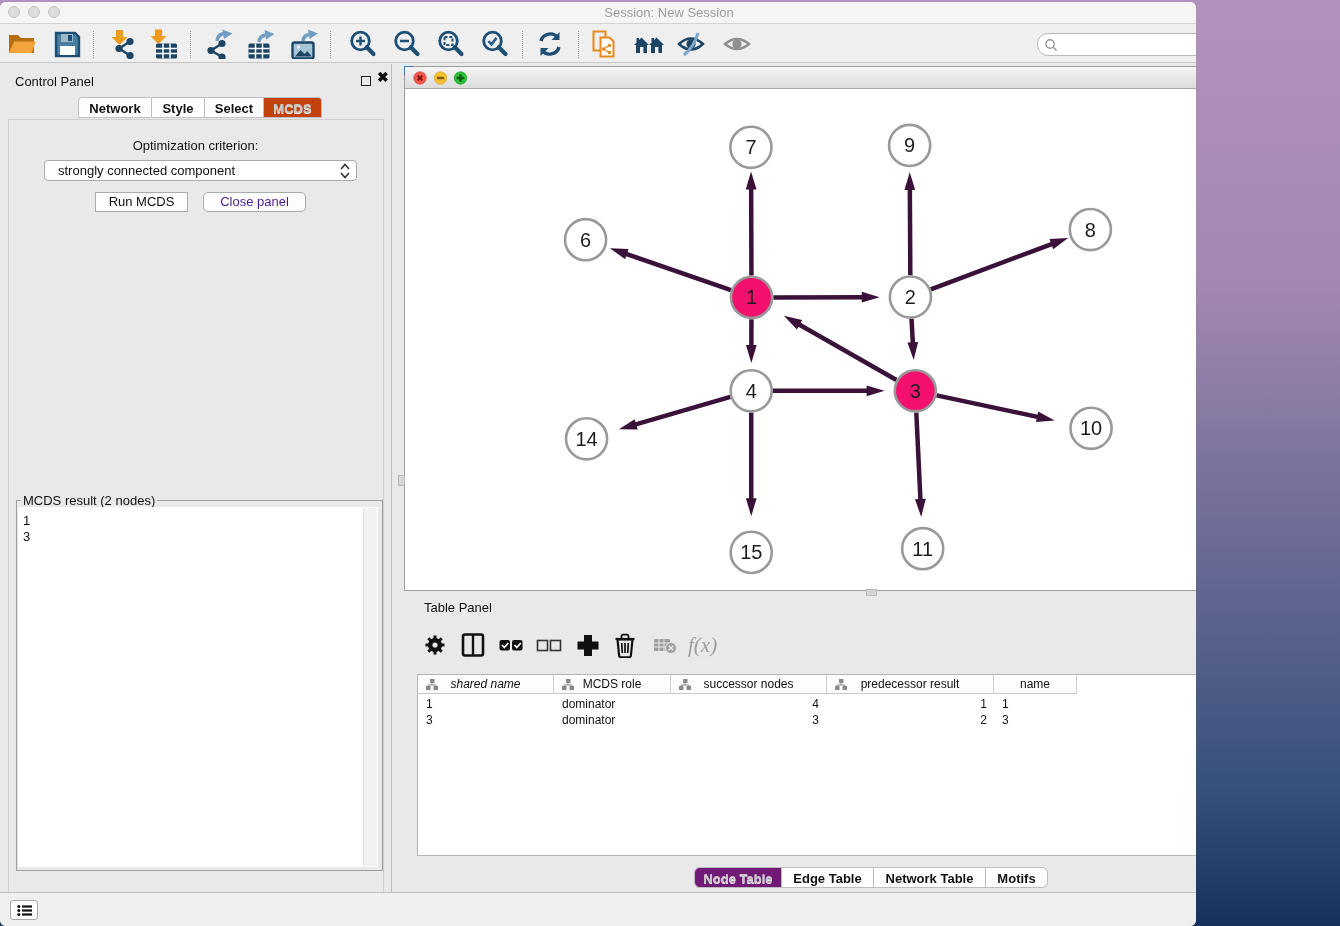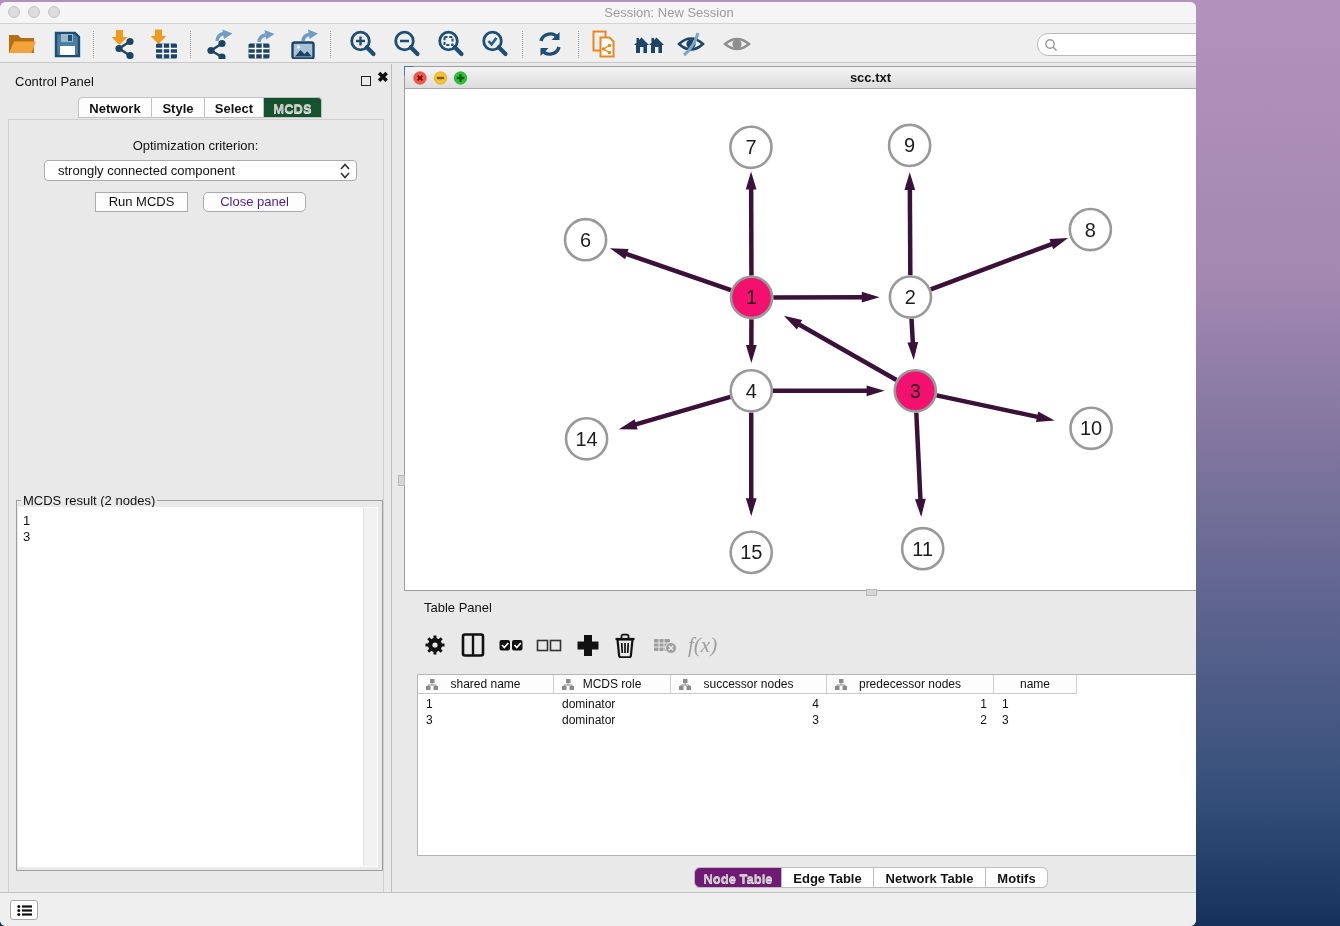--- a/index.html
+++ b/index.html
@@ -25,21 +25,21 @@
   #cpanel{position:absolute;left:0;top:62px;width:391px;height:830px;background:#e9e9e9;
     border-right:1px solid #bdbdbd;}
   .paneltitle{font-size:13px;color:#111;}
   .floatbtn{position:absolute;width:10px;height:10px;border:1.5px solid #222;box-sizing:border-box;background:transparent;}
   .closebtn{position:absolute;font-size:14px;font-weight:bold;color:#111;}
   .tabs{position:absolute;display:flex;}
   .tab{height:21px;line-height:21px;background:#fdfdfd;border:1px solid #c0c0c0;border-left:none;
     font-size:13px;font-weight:bold;color:#111;text-align:center;box-sizing:border-box;}
   .tab.first{border-left:1px solid #c0c0c0;border-radius:4px 0 0 0;}
   .tab.last{border-radius:0 4px 0 0;}
-  .tab.sel{background:#14532d;color:#c6c6c6;text-shadow:0 1px 0 #f2f2f2;border-color:#c0c0c0;}
+  .tab.sel{background:#c2410c;color:#c6c6c6;text-shadow:0 1px 0 #f2f2f2;border-color:#c0c0c0;}
   
   #netwin{position:absolute;left:404px;top:64px;width:933px;height:525px;
     border:1px solid #9e9e9e;background:#fff;box-sizing:border-box;}
   #nettitle{position:absolute;left:0;top:0;width:100%;height:22px;
     background:linear-gradient(180deg,#f4f4f4,#dcdcdc);border-bottom:1px solid #a9a9a9;box-sizing:border-box;}
   
   #tpanel{position:absolute;left:410px;top:594px;width:920px;height:275px;background:#e9e9e9;border-radius:5px;}
   #ttable{position:absolute;left:7px;top:78px;width:910px;height:180px;background:#fff;border:1px solid #b5b5b5;}
   .hcell{position:absolute;top:0;height:19px;border-right:1px solid #d0d0d0;box-sizing:border-box;
     font-size:12px;color:#111;text-align:center;line-height:19px;}
@@ -240,21 +240,20 @@
       </svg>
     <div id="nettitle">
       <svg class="abs" style="left:8px;top:4px;" width="62" height="14" viewBox="0 0 62 14">
         <circle cx="7" cy="7" r="6.2" fill="#f2564c" stroke="#d8473e" stroke-width="0.8"></circle>
         <path d="M4.6 4.6 L9.4 9.4 M9.4 4.6 L4.6 9.4" stroke="#7c1007" stroke-width="2"></path>
         <circle cx="27.5" cy="7" r="6.2" fill="#f7c22f" stroke="#dfa81f" stroke-width="0.8"></circle>
         <rect x="23.9" y="5.8" width="7.2" height="2.4" fill="#7a5a04"></rect>
         <circle cx="47.5" cy="7" r="6.2" fill="#2cc338" stroke="#1fa32c" stroke-width="0.8"></circle>
         <path d="M47.5 3.2 V10.8 M43.7 7 H51.3" stroke="#0c5c12" stroke-width="2.4"></path>
       </svg>
-      <div style="position:absolute;width:100%;text-align:center;top:3px;font-size:13px;font-weight:bold;color:#111;">scc.txt</div>
     </div>
     <svg class="abs" style="left:1px;top:22px;" width="931" height="502" viewBox="0 0 931 503">
       <g stroke="#3a1138" stroke-width="4.5">
         <line x1="324.7" y1="201.6" x2="216.6" y2="164.1"></line>
         <line x1="345.2" y1="187.0" x2="344.9" y2="96.7"></line>
         <line x1="367.1" y1="208.8" x2="459.7" y2="208.6"></line>
         <line x1="345.2" y1="230.6" x2="345.1" y2="260.6"></line>
         <line x1="504.4" y1="186.7" x2="503.9" y2="97.3"></line>
         <line x1="524.9" y1="200.8" x2="649.4" y2="154.1"></line>
         <line x1="505.6" y1="230.3" x2="507.1" y2="257.7"></line>
@@ -360,24 +359,24 @@
         <line x1="240" y1="7" x2="240" y2="19" stroke="#e9e9e9" stroke-width="1"></line>
         <circle cx="247" cy="16" r="5.5" fill="#9d9d9d" stroke="#e9e9e9" stroke-width="1"></circle>
         <path d="M244.8 13.8 l4.4 4.4 m0 -4.4 l-4.4 4.4" stroke="#e9e9e9" stroke-width="1.6"></path>
       </g>
 
       <text x="264" y="20" font-family="Liberation Serif, serif" font-style="italic" font-size="21" fill="#9d9d9d">f(x)</text>
     </svg>
 
     <div id="ttable"></div>
     <div class="abs" style="left:8px;top:79px;">
-      <div class="hcell" style="left:0px;width:136px;background:#fdfdfd;">shared name</div>
+      <div class="hcell" style="left:0px;width:136px;background:#fdfdfd;font-style:italic;">shared name</div>
       <div class="hcell" style="left:136px;width:117px;background:#fdfdfd;">MCDS role</div>
       <div class="hcell" style="left:253px;width:156px;background:#fdfdfd;">successor nodes</div>
-      <div class="hcell" style="left:409px;width:167px;background:#fdfdfd;">predecessor nodes</div>
+      <div class="hcell" style="left:409px;width:167px;background:#fdfdfd;">predecessor result</div>
       <div class="hcell" style="left:576px;width:83px;background:#fdfdfd;">name</div>
       <div class="abs" style="left:0px;top:18px;width:659px;border-bottom:1px solid #c9c9c9;"></div>
       <svg class="abs" style="left:8px;top:4px;" width="12" height="11">
           <g fill="#8a8a8a">
             <rect x="4" y="0" width="4.5" height="4"></rect>
             <rect x="0" y="7" width="4.5" height="4"></rect>
             <rect x="7.5" y="7" width="4.5" height="4"></rect>
             <path d="M6 4 v2 M2 9 v-3 h8 v3" stroke="#8a8a8a" fill="none"></path>
           </g>
         </svg>

